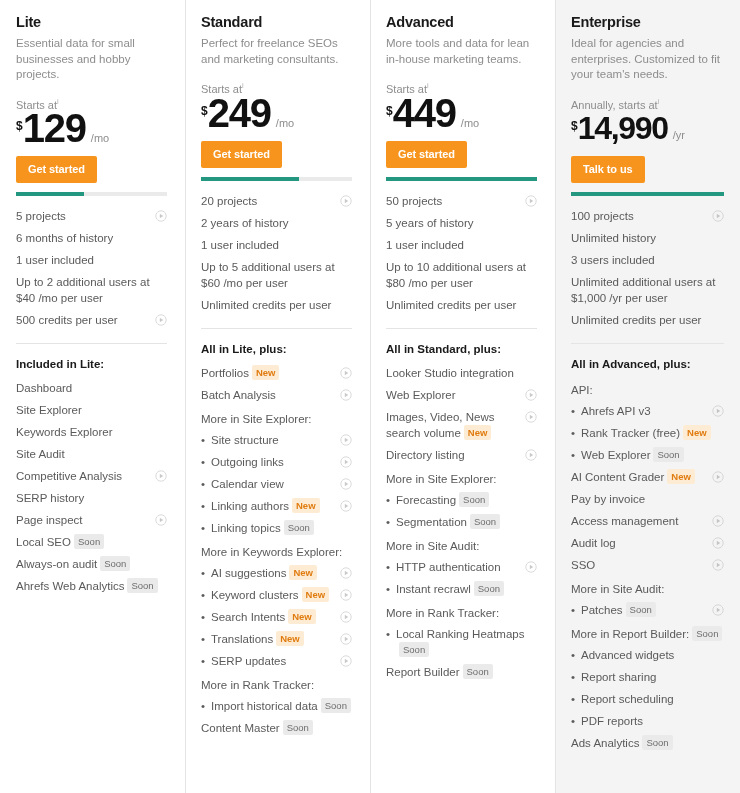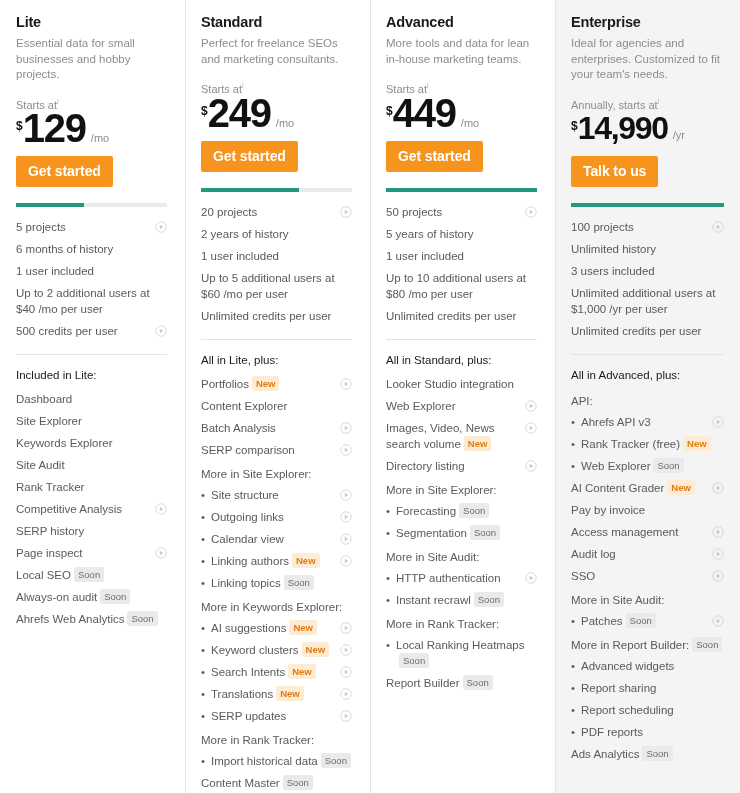--- a/index.html
+++ b/index.html
@@ -85,28 +85,28 @@
   .amount.wide { font-size: 32px; letter-spacing: -1.3px; }
   .period {
     font-size: 11px;
     color: #8d8d8d;
     margin-left: 5px;
   }
   .cta-btn {
     display: inline-block;
     background: #f7941d;
     color: #ffffff;
-    font-size: 14px;
+    font-size: 11px;
     font-weight: bold;
     border: none;
     border-radius: 2px;
     padding: 7px 12px 8px 12px;
     cursor: pointer;
     letter-spacing: -0.1px;
-    margin-bottom: 16px;
+    margin-bottom: 9px;
     font-family: "Liberation Sans", sans-serif;
     text-align: right;
   }
   .meter {
     height: 4px;
     background: #eaeaea;
     border-radius: 0;
     margin-bottom: 9px;
     overflow: hidden;
   }
@@ -128,21 +128,21 @@
     color: #5a5a5a;
     flex: 1 1 auto;
   }
   .divider {
     height: 1px;
     background: #e4e4e4;
     margin: 12px 0 10px 0;
   }
   .section-head {
     font-size: 11.5px;
-    font-weight: normal;
+    font-weight: bold;
     color: #1a1a1a;
     padding: 2px 0 5px 0;
     line-height: 16px;
   }
   .sub-head {
     font-size: 11.5px;
     color: #5a5a5a;
     padding: 5px 0 2px 0;
     line-height: 16px;
   }
@@ -227,23 +227,20 @@
         <div class="feat-row">
           <span class="feat-text"><span>Site Explorer</span></span>
         </div>
         <div class="feat-row">
           <span class="feat-text"><span>Keywords Explorer</span></span>
         </div>
         <div class="feat-row">
           <span class="feat-text"><span>Site Audit</span></span>
         </div>
         <div class="feat-row">
-          <span class="feat-text"><span>Rank Tracker</span></span>
-        </div>
-        <div class="feat-row">
           <span class="feat-text"><span>Competitive Analysis</span></span>
           <span class="play-icon">
             <svg width="12" height="12" viewBox="0 0 12 12">
               <circle cx="6" cy="6" r="5.2" fill="none" stroke="#bdbdbd" stroke-width="1"></circle>
               <path d="M4.8 3.7 L8.2 6 L4.8 8.3 Z" fill="#9e9e9e"></path>
             </svg>
           </span>
         </div>
         <div class="feat-row">
           <span class="feat-text"><span>SERP history</span></span>
@@ -299,33 +296,21 @@
         <div class="feat-row">
           <span class="feat-text"><span>Portfolios</span><span class="badge badge-new">New</span></span>
           <span class="play-icon">
             <svg width="12" height="12" viewBox="0 0 12 12">
               <circle cx="6" cy="6" r="5.2" fill="none" stroke="#bdbdbd" stroke-width="1"></circle>
               <path d="M4.8 3.7 L8.2 6 L4.8 8.3 Z" fill="#9e9e9e"></path>
             </svg>
           </span>
         </div>
         <div class="feat-row">
-          <span class="feat-text"><span>Content Explorer</span></span>
-        </div>
-        <div class="feat-row">
           <span class="feat-text"><span>Batch Analysis</span></span>
-          <span class="play-icon">
-            <svg width="12" height="12" viewBox="0 0 12 12">
-              <circle cx="6" cy="6" r="5.2" fill="none" stroke="#bdbdbd" stroke-width="1"></circle>
-              <path d="M4.8 3.7 L8.2 6 L4.8 8.3 Z" fill="#9e9e9e"></path>
-            </svg>
-          </span>
-        </div>
-        <div class="feat-row">
-          <span class="feat-text"><span>SERP comparison</span></span>
           <span class="play-icon">
             <svg width="12" height="12" viewBox="0 0 12 12">
               <circle cx="6" cy="6" r="5.2" fill="none" stroke="#bdbdbd" stroke-width="1"></circle>
               <path d="M4.8 3.7 L8.2 6 L4.8 8.3 Z" fill="#9e9e9e"></path>
             </svg>
           </span>
         </div>
         <div class="sub-head"><span>More in Site Explorer:</span></div>
         <div class="feat-row bullet-row">
           <span class="feat-text"><span>Site structure</span></span>

